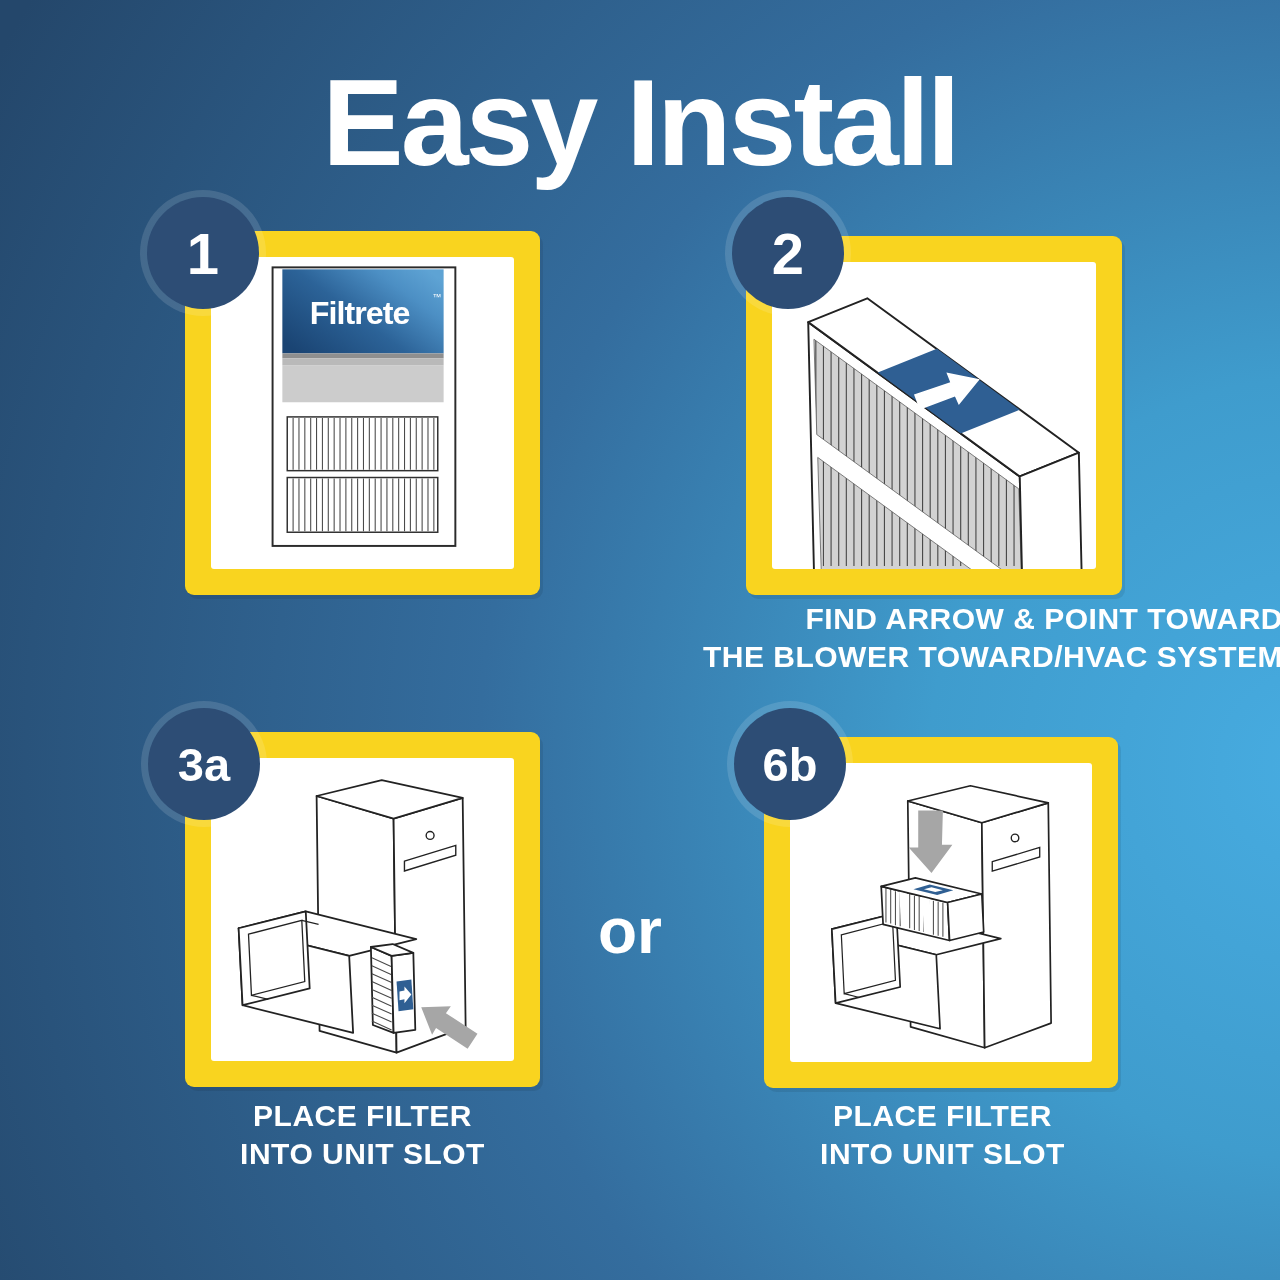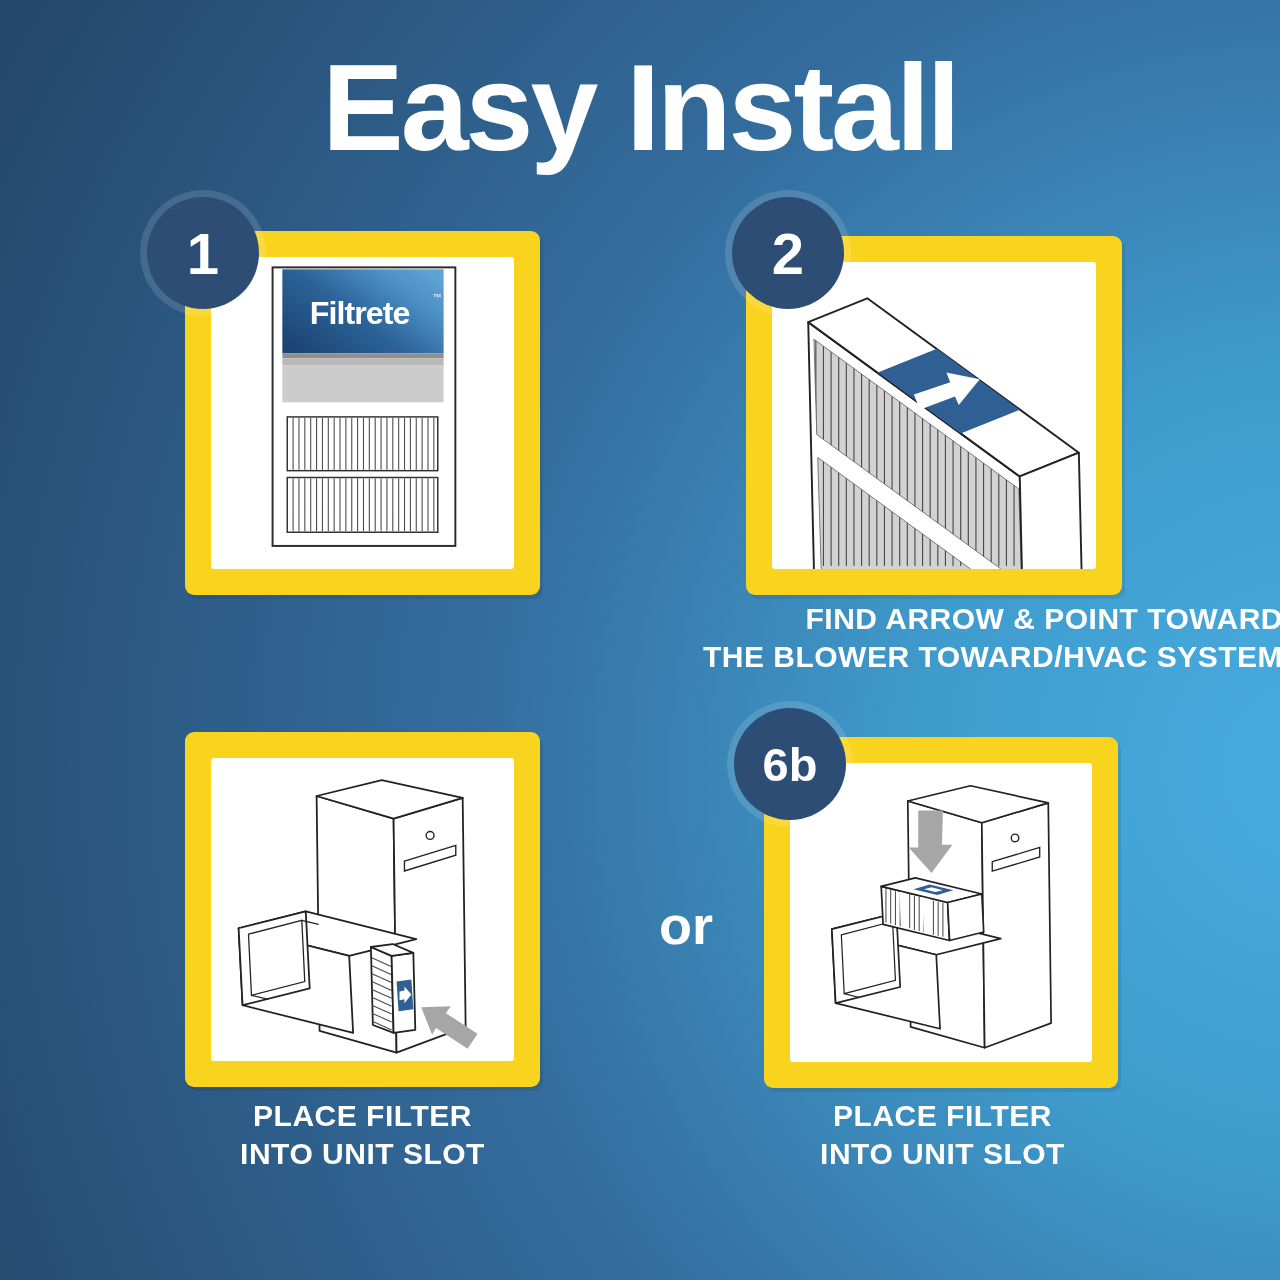--- a/index.html
+++ b/index.html
@@ -10,21 +10,21 @@
   }
   .stage{
     position:relative;width:1280px;height:1280px;
     background:radial-gradient(1500px 1500px at 103% 60%,
       var(--bg_light,#47ace1) 0%,
       var(--bg_mid,#3f9ccd) 26%,
       var(--bg_deep,#346d9e) 56%,
       var(--bg_dark,#24476b) 100%);
   }
   .title{
-    position:absolute;top:26px;left:0;right:0;margin:3px;
+    position:absolute;top:26px;left:0;right:0;margin:18px;
     text-align:center;color:var(--text_white,#fff);
     font-size:122px;line-height:1.3;font-weight:bold;letter-spacing:-3px;
   }
   .panel{
     position:absolute;background:var(--panel_yellow,#f9d41f);
     border-radius:9px;padding:26px;box-sizing:border-box;
     box-shadow:3px 4px 0 rgba(0,0,0,0.08);
   }
   .panel-inner{
     width:100%;height:100%;background:#ffffff;border-radius:3px;
@@ -48,22 +48,22 @@
   .b3b{left:734px;top:708px;font-size:47px;}
   .caption{
     position:absolute;text-align:center;color:var(--text_white,#fff);
     font-size:30px;line-height:38px;font-weight:bold;letter-spacing:0.5px;
   }
   .c1{left:185px;top:598px;width:355px;}
   .c2{left:653px;top:600px;width:630px;text-align:right;}
   .c3a{left:185px;top:1097px;width:355px;}
   .c3b{left:745px;top:1097px;width:395px;}
   .or{
-    position:absolute;left:598px;top:894px;width:115px;text-align:right;
-    color:var(--text_white,#fff);font-size:54px;font-weight:bold;
+    position:absolute;left:598px;top:894px;width:115px;text-align:left;
+    color:var(--text_white,#fff);font-size:64px;font-weight:bold;
   }
   .lineart{fill:#ffffff;stroke:var(--line_dark,#222222);stroke-width:1.8;stroke-linejoin:round;}
   .lineart2{fill:#ffffff;stroke:var(--line_dark,#222222);stroke-width:2;stroke-linejoin:round;}
   .thin{fill:none;stroke:#4a4a4a;stroke-width:1.1;}
 </style>
 </head>
 <body>
 
 <div class="stage">
 
@@ -155,20 +155,21 @@
           <path d="M163 202l20 9m-20-1l20 9m-20-1l20 9m-20-1l20 9m-20-1l20 9m-20-1l20 9m-20-1l20 9m-20-1l20 9m-20-1l20 9" stroke="#4a4a4a" stroke-width="1.1" fill="none"></path>
           <polygon class="lineart" points="183,200 205,197 207,275 185,278"></polygon>
           <polygon class="lineart" points="162,191 184,188 205,197 183,200"></polygon>
           <polygon points="188,226 203,224 205,254 190,256" fill="var(--label_blue,#2f5f93)"></polygon>
           <polygon points="191,236 196,235 196,231 203,239 196,248 196,244 191,245" fill="#ffffff"></polygon>
         </g>
         <polygon points="260,294 228,273 224,280 213,252 243,251 238,258 270,279" fill="var(--arrow_gray,#a6a6a6)"></polygon>
       </svg>
     </div>
   </section>
+  <div class="badge b3a">3a</div>
   <div class="caption c3a">
     <div>PLACE FILTER</div>
     <div>INTO UNIT SLOT</div>
   </div>
 
   <div class="or">or</div>
 
   <section class="panel p3b">
     <div class="panel-inner">
       <svg viewBox="0 0 310 315" preserveAspectRatio="xMidYMid meet">

